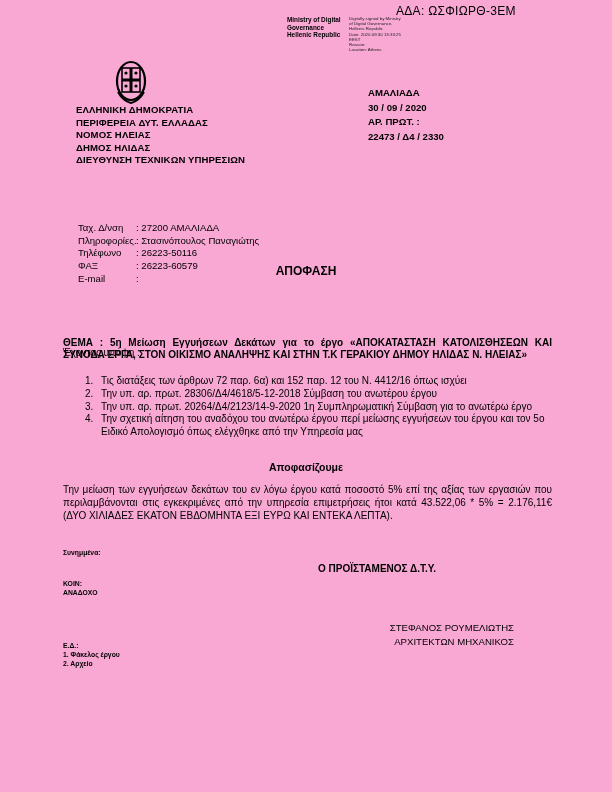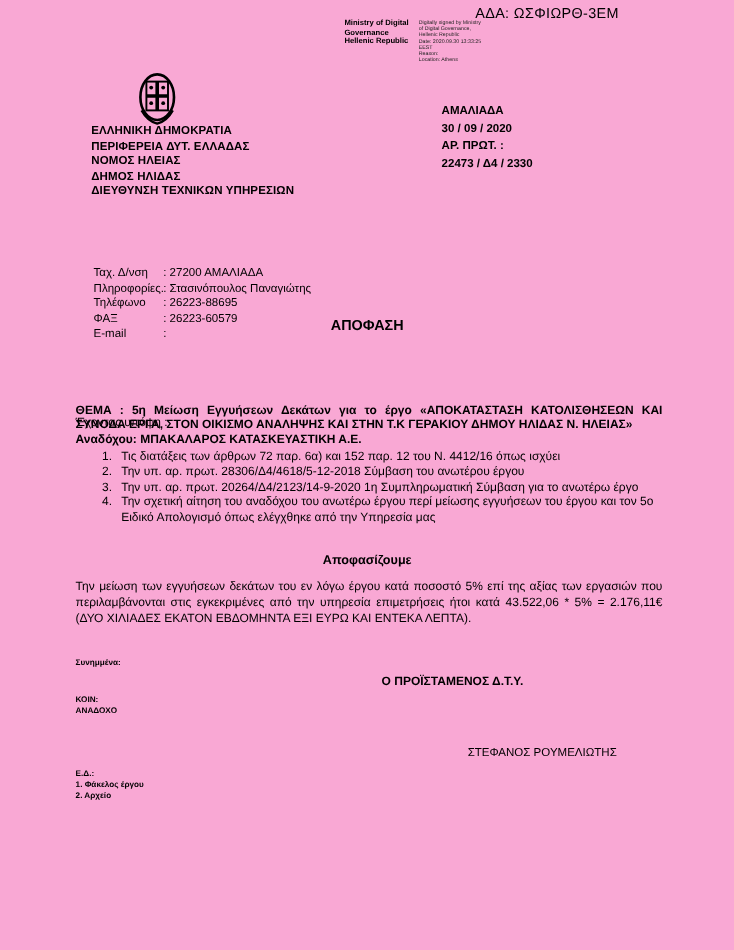--- a/index.html
+++ b/index.html
@@ -119,39 +119,38 @@
     <div class="row">
       <span class="lbl">Ταχ. Δ/νση</span>
       <span>: 27200 ΑΜΑΛΙΑΔΑ</span>
     </div>
     <div class="row">
       <span class="lbl">Πληροφορίες.</span>
       <span>: Στασινόπουλος Παναγιώτης</span>
     </div>
     <div class="row">
       <span class="lbl">Τηλέφωνο</span>
-      <span>: 26223-88695</span>
+      <span>: 26223-50116</span>
     </div>
     <div class="row">
       <span class="lbl">ΦΑΞ</span>
       <span>: 26223-60579</span>
     </div>
     <div class="row">
       <span class="lbl">E-mail</span>
       <span>:</span>
     </div>
   </div>
 
   <div class="abs title center">
     <span class="b u">ΑΠΟΦΑΣΗ</span>
   </div>
 
   <div class="abs subject just">
     <span>ΘΕΜΑ : 5η Μείωση Εγγυήσεων Δεκάτων για το έργο  «ΑΠΟΚΑΤΑΣΤΑΣΗ ΚΑΤΟΛΙΣΘΗΣΕΩΝ ΚΑΙ ΣΥΝΟΔΑ ΕΡΓΑ, ΣΤΟΝ ΟΙΚΙΣΜΟ ΑΝΑΛΗΨΗΣ ΚΑΙ ΣΤΗΝ Τ.Κ ΓΕΡΑΚΙΟΥ ΔΗΜΟΥ ΗΛΙΔΑΣ Ν. ΗΛΕΙΑΣ»</span>
-    <div>Αναδόχου: ΜΠΑΚΑΛΑΡΟΣ ΚΑΤΑΣΚΕΥΑΣΤΙΚΗ Α.Ε.</div>
   </div>
 
   <div class="abs having">Έχοντας υπόψη :</div>
 
   <div class="abs list">
     <div class="item">
       <span class="num">1.</span>
       <span class="txt">Τις διατάξεις των άρθρων 72 παρ. 6α) και 152 παρ. 12 του  Ν. 4412/16  όπως ισχύει</span>
     </div>
     <div class="item">
@@ -189,15 +188,16 @@
   <div class="abs internal tiny">
     <div class="u">Ε.Δ.:</div>
     <div class="line">1.  Φάκελος έργου</div>
     <div class="line">2. Αρχείο</div>
   </div>
 
   <div class="abs signer-title">Ο ΠΡΟΪΣΤΑΜΕΝΟΣ Δ.Τ.Υ.</div>
 
   <div class="abs signer">
     <div>ΣΤΕΦΑΝΟΣ ΡΟΥΜΕΛΙΩΤΗΣ</div>
+    <div>ΑΡΧΙΤΕΚΤΩΝ ΜΗΧΑΝΙΚΟΣ</div>
   </div>
 
 </div>
 
 </body></html>

